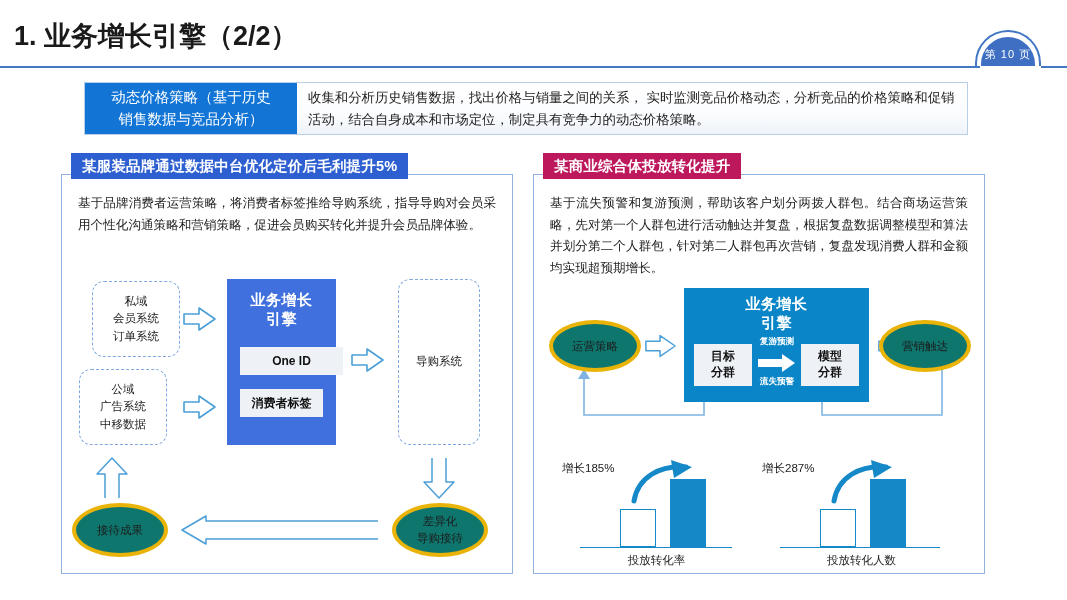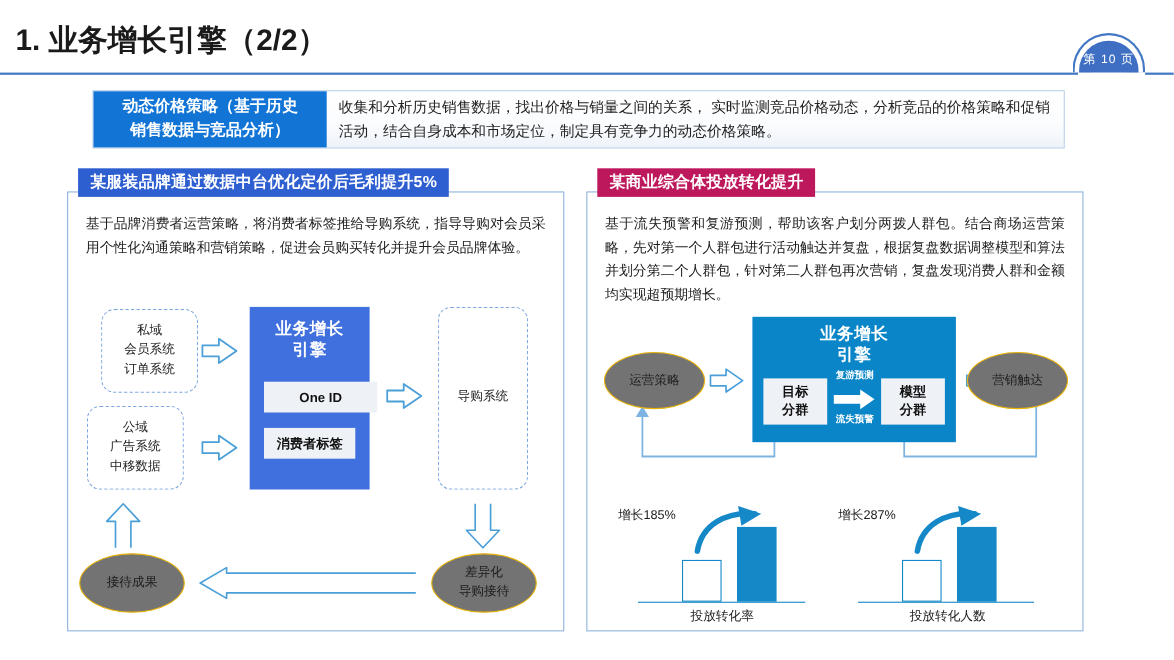--- a/index.html
+++ b/index.html
@@ -94,21 +94,21 @@
     background: linear-gradient(to bottom, #ffffff 0%, #fbfcfe 60%, #eef3fa 100%);
     display: flex;
     align-items: stretch;
   }
   #banner-label {
     width: 212px;
     flex: 0 0 212px;
     background: #1275d6;
     color: #ffffff;
     font-size: 14.5px;
-    font-weight: bold;
+    font-weight: normal;
     line-height: 1.45;
     display: flex;
     flex-direction: column;
     align-items: center;
     justify-content: center;
     text-align: center;
     padding: 0 4px;
     box-sizing: border-box;
   }
   #banner-text {
@@ -172,31 +172,31 @@
     align-items: center;
     justify-content: center;
     text-align: center;
     font-size: 11.5px;
     line-height: 1.5;
     color: #1c1c1c;
     background: #fff;
   }
   .ellipse {
     position: absolute;
-    border: 1px solid #eab308;
+    border: 4px solid #eab308;
     border-radius: 50%;
     box-sizing: border-box;
     display: flex;
     align-items: center;
     justify-content: center;
     text-align: center;
     font-size: 11.5px;
     line-height: 1.45;
     color: #1c1c1c;
-    background: #737373;
+    background: #0f766e;
   }
   .engine-box {
     position: absolute;
     box-sizing: border-box;
     color: #fff;
   }
   .engine-title {
     text-align: center;
     font-size: 15px;
     font-weight: bold;

